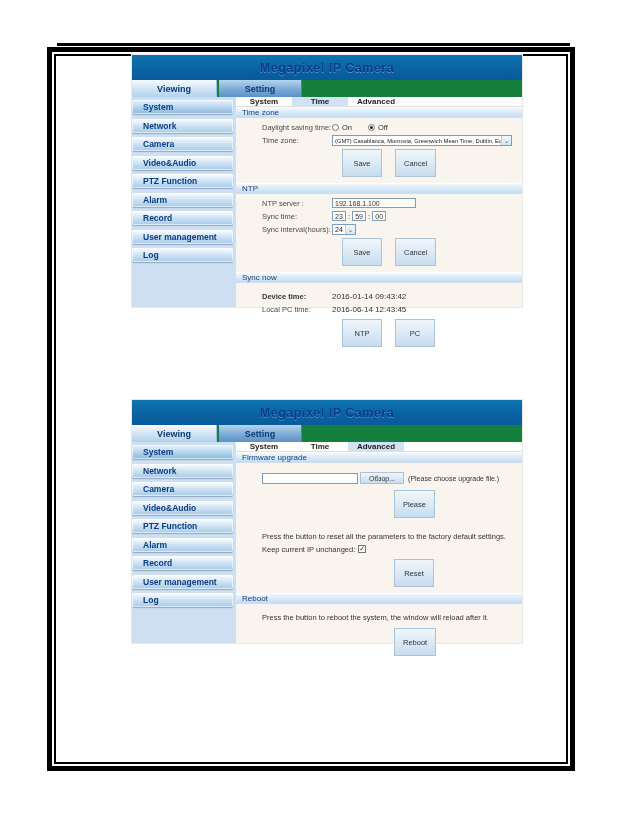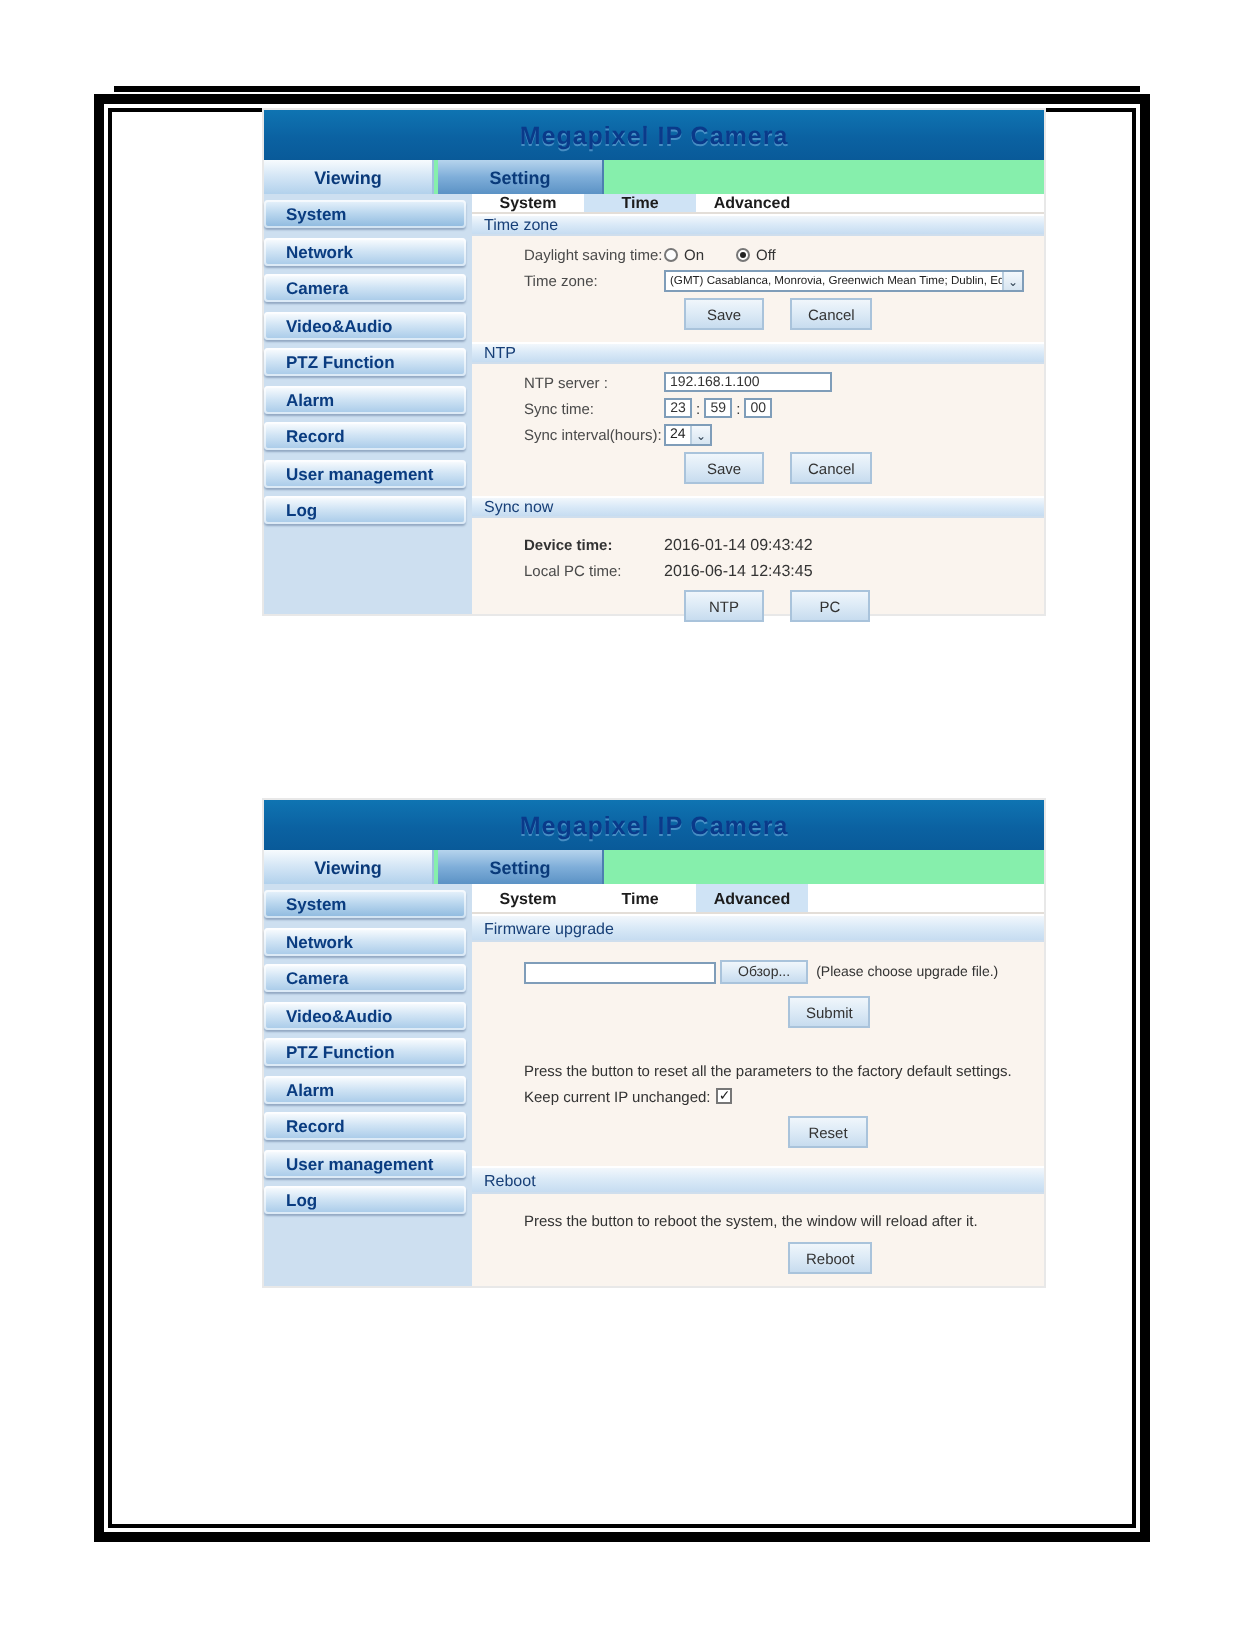--- a/index.html
+++ b/index.html
@@ -12,21 +12,21 @@
   .frame{position:absolute;left:47px;top:47px;width:518px;height:714px;border:5px solid #000;background:#fff;}
   .frame-inner{position:absolute;left:2px;top:2px;right:2px;bottom:2px;border:2px solid #000;}
   
   .shot{position:absolute;left:132px;width:390px;background:#fff;box-shadow:0 0 0 1px #e8e8e8;}
   #shot1{top:55px;height:252px;}
   #shot2{top:400px;height:243px;}
   .cam-header{height:25px;background:linear-gradient(180deg,#0f74b2 0%,#0b62a2 55%,#095a99 100%);
     display:flex;align-items:center;justify-content:center;}
   .cam-title{color:#0a3a8a;font-weight:bold;font-size:12.5px;letter-spacing:.5px;
     text-shadow:0 1px 0 rgba(120,180,225,.55);}
-  .cam-tabs{height:17px;background:#86efac;display:flex;}
+  .cam-tabs{height:17px;background:#15803d;display:flex;}
   .nav-tab{display:flex;align-items:center;justify-content:center;font-weight:bold;font-size:9px;color:#0a3a7a;}
   .tab-viewing{width:84px;background:linear-gradient(180deg,#f7fbfe 0%,#d6e7f6 45%,#b2d1ec 100%);
     border-right:1px solid #9fc0de;}
   .tab-setting{width:82px;margin-left:2px;background:linear-gradient(180deg,#b6d4ed 0%,#7fae d9 50%,#5b92c5 100%);
     background:linear-gradient(180deg,#b6d4ed 0%,#7faed9 50%,#5b92c5 100%);border-right:1px solid #4d7fb0;}
   .cam-body{display:flex;height:calc(100% - 42px);}
   .cam-sidebar{width:104px;background:#cddff0;padding-top:3px;box-sizing:border-box;}
   .side-item{height:14px;margin:0 3px 4.5px 0;border-radius:2px;
     background:linear-gradient(180deg,#fdfeff 0%,#d2e5f5 45%,#a6c9e8 100%);
     box-shadow:0 1px 1px rgba(40,70,110,.35), inset 0 0 0 1px rgba(255,255,255,.6);
@@ -60,21 +60,21 @@
   .colon{font-size:7.5px;color:#333;margin:0 2px;}
   .radio{width:7px;height:7px;border:1px solid #777;border-radius:50%;background:#fdfdfd;
     display:inline-block;margin-right:3px;position:relative;box-sizing:border-box;}
   .radio.sel::after{content:"";position:absolute;left:1px;top:1px;width:3px;height:3px;border-radius:50%;background:#222;}
   .rlabel{font-size:7.5px;color:#333;margin-right:16px;}
   .checkbox{width:8px;height:8px;border:1px solid #777;background:#fff;display:inline-flex;
     align-items:center;justify-content:center;font-size:7px;color:#222;margin-left:3px;box-sizing:border-box;}
   .btn{background:linear-gradient(180deg,#f0f6fb 0%,#dcea f6 50%,#c7dcef 100%);
     background:linear-gradient(180deg,#f0f6fb 0%,#dceaf6 50%,#c7dcef 100%);
     border:1px solid #a9c3db;color:#333;font-size:7.5px;font-family:"Liberation Sans",sans-serif;
-    height:16px;min-width:40px;padding:0 8px;display:inline-flex;align-items:center;justify-content:center;box-sizing:border-box;}
+    height:28px;min-width:40px;padding:0 8px;display:inline-flex;align-items:center;justify-content:center;box-sizing:border-box;}
   .btnrow-c{display:flex;gap:13px;padding-left:80px;margin:3px 0 4px 0;}
   .btnrow-r{display:flex;padding-left:132px;margin:3px 0 4px 0;}
   .gap3{height:3px;}
   .file-box{width:96px;height:11px;background:#fff;border:1px solid #7f9db9;box-sizing:border-box;}
   .browse-btn{height:12px;min-width:36px;font-size:7px;margin-left:2px;}
   .hint{font-size:7px;color:#333;margin-left:4px;}
   .desc{font-size:7.5px;color:#333;margin-bottom:3px;}
 </style>
 </head>
 <body>
@@ -207,21 +207,21 @@
       </div>
 
       <div class="section-bar">Firmware upgrade</div>
       <div class="form-area" style="padding-top:9px;">
         <div class="frow">
           <span class="file-box"></span>
           <button class="btn browse-btn">Обзор...</button>
           <span class="hint">(Please choose upgrade file.)</span>
         </div>
         <div class="btnrow-r" style="margin-top:6px;">
-          <button class="btn">Submit</button>
+          <button class="btn">Please</button>
         </div>
       </div>
       <div class="gap3"></div>
 
       <div class="form-area" style="padding-top:8px;">
         <div class="desc">Press the button to reset all the parameters to the factory default settings.</div>
         <div class="frow">
           <span class="fvalue">Keep current IP unchanged:</span>
           <span class="checkbox">✓</span>
         </div>

